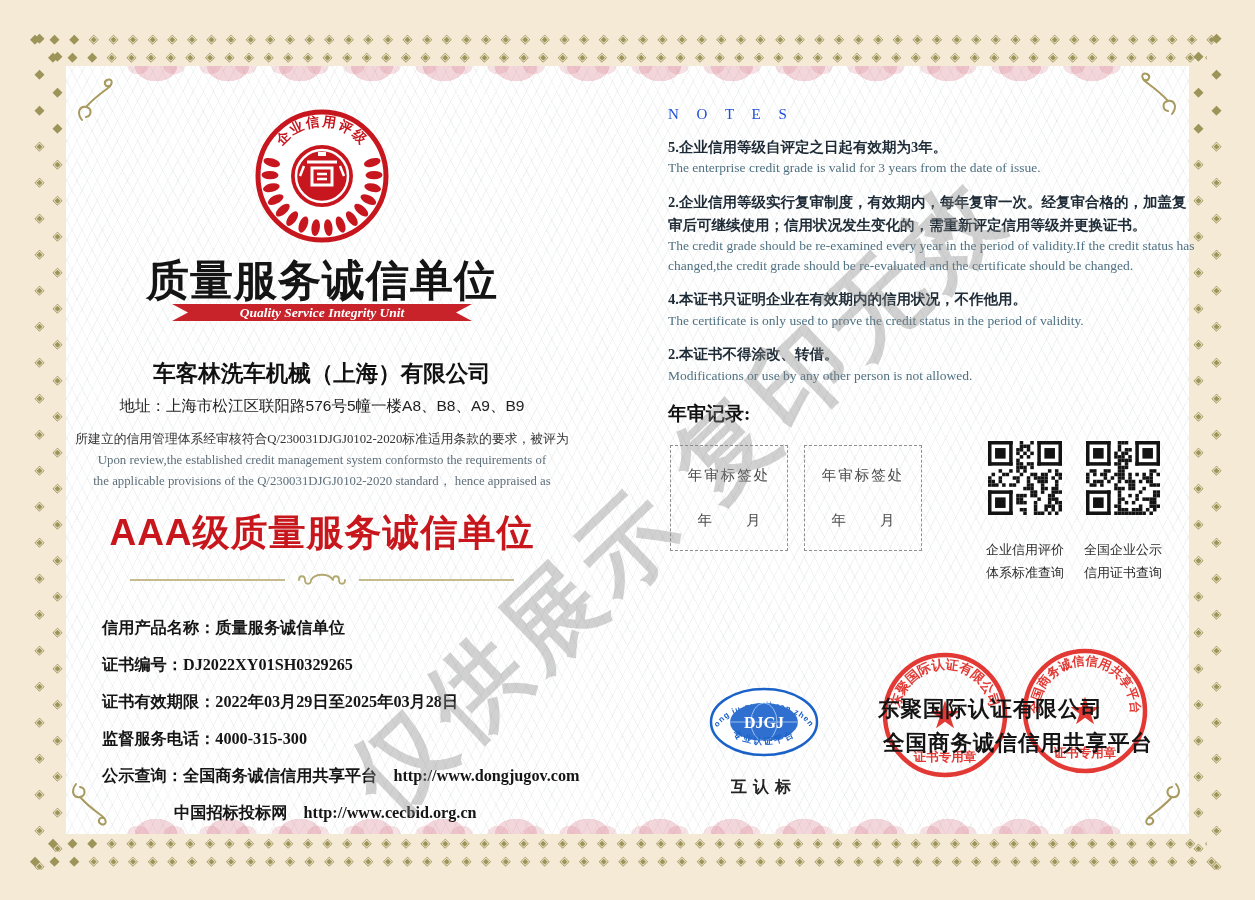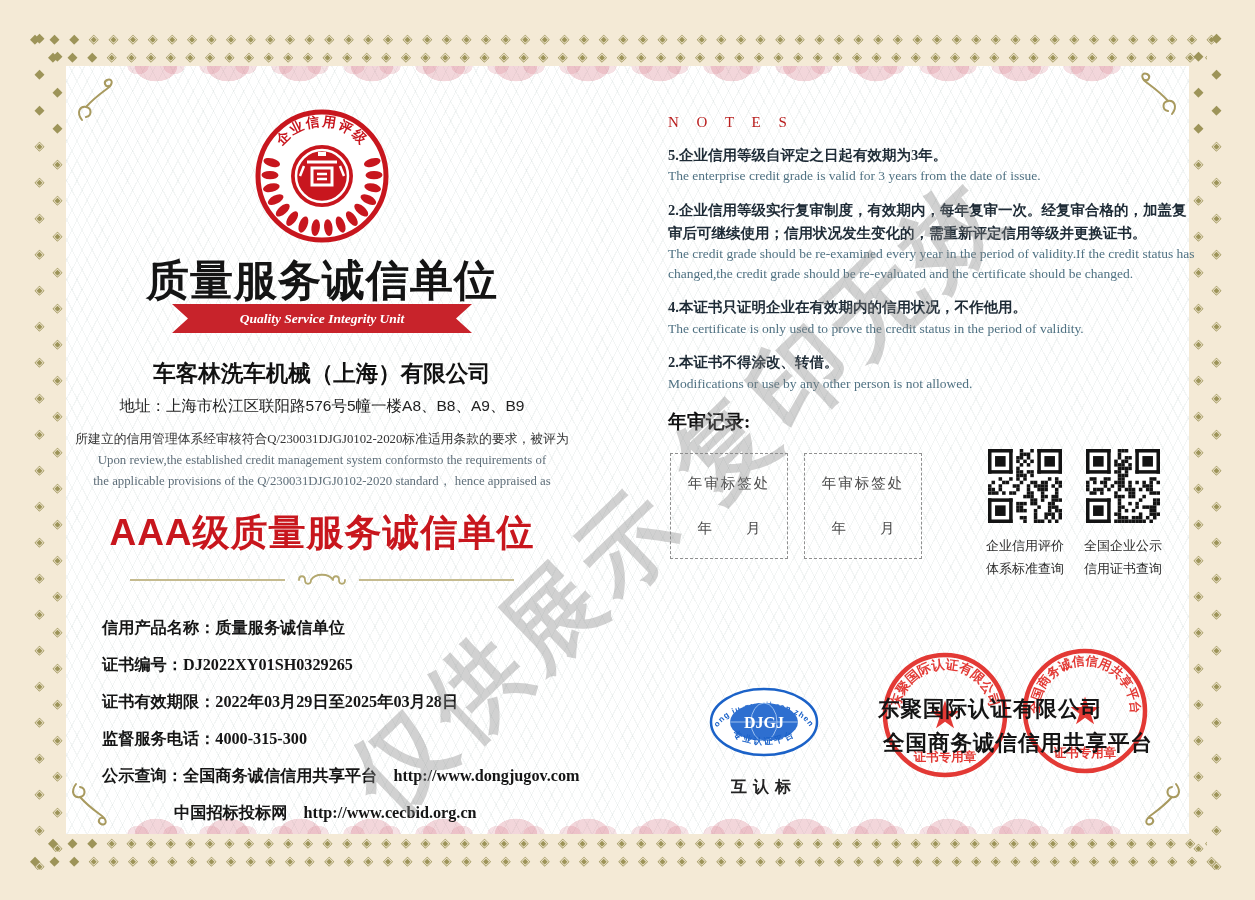--- a/index.html
+++ b/index.html
@@ -18,21 +18,21 @@
       #ffffff;}
   .lace{height:26px;background:
       radial-gradient(36px 26px at 50% 0, rgba(214,120,135,.30) 0 58%, rgba(214,120,135,0) 60%),
       radial-gradient(18px 14px at 50% 0, rgba(214,120,135,.22) 0 58%, rgba(214,120,135,0) 60%);
       background-size:72px 26px,36px 16px;background-repeat:repeat-x;}
   .lace.flip{transform:scaleY(-1);}
   
   .center{text-align:center;}
   .main-title{left:60px;top:252px;width:524px;font-size:43px;font-weight:bold;
       color:#141414;letter-spacing:1px;}
-  .ribbon{left:172px;top:304px;width:300px;height:29px;background:#c8232b;
+  .ribbon{left:172px;top:304px;width:300px;height:17px;background:#c8232b;
       clip-path:polygon(0 0,100% 0,calc(100% - 16px) 50%,100% 100%,0 100%,16px 50%);
       display:flex;align-items:center;justify-content:center;}
   .ribbon span{color:#fff;font-family:"Liberation Serif",serif;font-weight:bold;
       font-style:italic;font-size:13.5px;}
   .company{left:60px;top:358px;width:524px;font-size:22.5px;font-weight:bold;color:#111;}
   .address{left:60px;top:396px;width:524px;font-size:15.5px;color:#222;}
   .stmt-zh{left:60px;top:431px;width:524px;font-size:12.8px;color:#333;
       font-family:"Liberation Serif",serif;}
   .stmt-en{left:60px;width:524px;font-size:12.8px;color:#5e6e79;
       font-family:"Liberation Serif",serif;}
@@ -40,39 +40,39 @@
       color:#c8161d;letter-spacing:1px;}
   .divider{left:130px;top:570px;width:384px;display:flex;align-items:center;gap:10px;}
   .divider .bar{flex:1;height:1.5px;background:#c5bb8f;}
   .details{left:102px;top:617px;width:505px;font-family:"Liberation Serif",serif;
       font-size:16.2px;font-weight:bold;color:#151515;}
   .details div{margin-bottom:15px;white-space:nowrap;}
   .details .indent{padding-left:72px;}
   
   .rcol{left:668px;top:96px;width:530px;}
   .notes-title{font-size:21px;font-weight:bold;color:#111;font-family:"Liberation Serif",serif;}
-  .notes-sub{font-size:15px;letter-spacing:7px;color:#b91c1c;
-      font-family:"Liberation Serif",serif;margin-top:18px;}
+  .notes-sub{font-size:15px;letter-spacing:7px;color:#1d4ed8;
+      font-family:"Liberation Serif",serif;margin-top:10px;}
   .note{margin-top:13px;}
   .note .zh{font-size:14.5px;font-weight:600;color:#1e2b36;line-height:1.55;
       font-family:"Liberation Serif",serif;}
   .note .en{font-size:13.5px;color:#4f7182;line-height:1.45;
       font-family:"Liberation Serif",serif;}
   .review-title{margin-top:16px;font-size:19px;font-weight:bold;color:#111;
       font-family:"Liberation Serif",serif;}
   .review-row{position:relative;height:150px;margin-top:6px;}
   .stamp-box{position:absolute;top:12px;width:116px;height:104px;
       border:1.6px dashed #8f8f8f;display:flex;flex-direction:column;
       align-items:center;justify-content:center;
       font-family:"Liberation Serif",serif;color:#4a4a4a;}
   .stamp-box .lbl{font-size:14.5px;letter-spacing:2px;}
   .stamp-box .ym{margin-top:26px;font-size:14.5px;display:flex;gap:34px;}
   .qrblk{position:absolute;top:8px;width:86px;text-align:center;}
   .qrblk svg{width:74px;height:74px;background:#fff;}
-  .qrblk .cap{margin-top:8px;font-size:13px;line-height:1.75;color:#2d2d2d;
+  .qrblk .cap{margin-top:20px;font-size:13px;line-height:1.75;color:#2d2d2d;
       font-family:"Liberation Serif",serif;}
   
   .djgj{left:700px;top:685px;width:128px;text-align:center;}
   .djgj .mark{margin-top:10px;font-size:16px;letter-spacing:6px;color:#222;
       font-family:"Liberation Serif",serif;font-weight:600;}
   .seal-line{position:absolute;font-weight:bold;color:#141414;text-align:center;
       white-space:nowrap;z-index:6;font-size:21.5px;letter-spacing:1px;}
   
   .watermark{left:680px;top:495px;transform:translate(-50%,-50%) rotate(-44deg);
       font-size:96px;font-weight:bold;letter-spacing:8px;white-space:nowrap;

